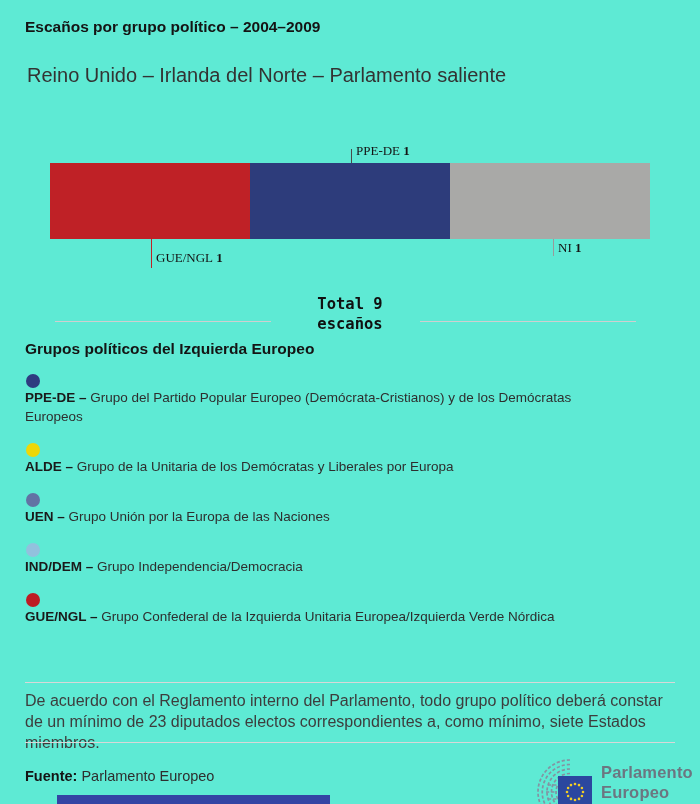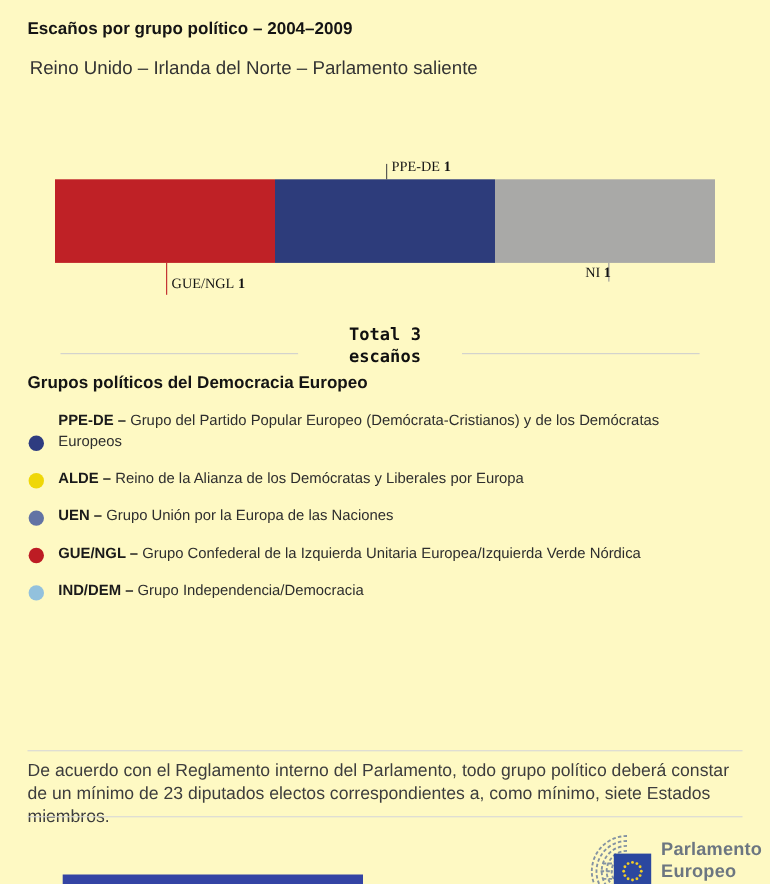--- a/index.html
+++ b/index.html
@@ -1,36 +1,36 @@
 <!DOCTYPE html>
 <html><head>
 <meta charset="utf-8">
 <style>
   html,body{margin:0;padding:0;background:#fff;}
-  #app{position:relative;width:700px;height:804px;background:#fef9c3;overflow:hidden;
+  #app{position:relative;width:700px;height:804px;background:#5eead4;overflow:hidden;
        font-family:"Liberation Sans",sans-serif;color:#1d1d1d;}
   .abs{position:absolute;}
   .title{left:25px;top:18px;font-size:15.5px;font-weight:700;color:#141414;}
-  .subtitle{left:27px;top:52px;font-size:17px;font-weight:400;color:#333333;}
+  .subtitle{left:27px;top:64px;font-size:20px;font-weight:400;color:#333333;}
   
   .seg{position:absolute;top:163px;height:76px;}
   .seg0{left:50px;width:200px;}
   .seg1{left:250px;width:200px;}
   .seg2{left:450px;width:200px;}
   .cline{position:absolute;width:1px;}
   .bar-label{position:absolute;font-size:13px;color:#141414;white-space:nowrap;font-family:Liberation Serif, serif;}
   .bar-label b{font-weight:700;}
   
   .tline{position:absolute;top:321px;height:1px;background:#cfcfcf;width:216px;}
   .total-box{position:absolute;left:285px;top:294px;width:130px;text-align:center;
              font-family:"DejaVu Sans Mono",monospace;font-weight:700;font-size:15.5px;
              line-height:20px;color:#101010;}
   .legend-heading{left:25px;top:340px;font-size:15.5px;font-weight:700;color:#141414;}
   .legend{position:absolute;left:25px;top:372px;width:655px;}
-  .lrow{display:flex;align-items:flex-end;margin-bottom:15px;}
+  .lrow{display:flex;align-items:flex-start;margin-bottom:15px;flex-direction:column;}
   .dot{width:14px;height:14px;border-radius:50%;flex:0 0 14px;margin:2px 13px 0 1px;}
   .ltext{margin:0;font-size:13.5px;line-height:19px;color:#2e2e2e;max-width:580px;}
   .ltext b{font-weight:700;color:#1a1a1a;}
   .divider{position:absolute;left:25px;width:650px;height:1px;background:#d8d8d8;}
   .footnote{position:absolute;left:25px;top:690px;width:655px;margin:0;
             font-size:16px;line-height:21px;color:#3d3d3d;}
   .source{position:absolute;left:25px;top:768px;font-size:14.5px;color:#2e2e2e;}
   .source b{font-weight:700;color:#141414;}
   .logo{position:absolute;left:517px;top:743px;width:175px;height:52px;margin-top:16px;}
   .logo svg{position:absolute;left:0;top:0;}
@@ -51,58 +51,59 @@
     <div class="seg seg1" style="background: rgb(45, 60, 123);"></div>
     <div class="seg seg2" style="background: rgb(169, 169, 167);"></div>
 
     <div class="cline" style="left:351px;top:149px;height:14px;background:#4a4a4a;"></div>
     <div class="bar-label" style="left:356px;top:143px;"><span>PPE-DE</span>&nbsp;<b>1</b></div>
 
     <div class="cline" style="left:151px;top:239px;height:29px;background:#bf2126;"></div>
     <div class="bar-label" style="left:156px;top:250px;"><span>GUE/NGL</span>&nbsp;<b>1</b></div>
 
     <div class="cline" style="left:553px;top:239px;height:17px;background:#9a9a9a;"></div>
-    <div class="bar-label" style="left:532px;top:240px;text-align:right;"><span>NI</span>&nbsp;<b>1</b></div>
+    <div class="bar-label" style="left:558px;top:240px;text-align:right;"><span>NI</span>&nbsp;<b>1</b></div>
   </div>
 
   <div class="tline" style="left:55px;"></div>
   <div class="tline" style="left:420px;"></div>
   <div class="total-box">
-    <div>Total 3</div>
+    <div>Total 9</div>
     <div>escaños</div>
   </div>
 
-  <div class="abs legend-heading">Grupos políticos del Democracia Europeo</div>
+  <div class="abs legend-heading">Grupos políticos del Izquierda Europeo</div>
   <div class="legend">
     <div class="lrow">
       <span class="dot" style="background: rgb(46, 60, 128);"></span>
       <p class="ltext"><b>PPE-DE –</b> <span>Grupo del Partido Popular Europeo (Demócrata-Cristianos) y de los Demócratas Europeos</span></p>
     </div>
     <div class="lrow">
       <span class="dot" style="background: rgb(239, 215, 8);"></span>
-      <p class="ltext"><b>ALDE –</b> <span>Reino de la Alianza de los Demócratas y Liberales por Europa</span></p>
+      <p class="ltext"><b>ALDE –</b> <span>Grupo de la Unitaria de los Demócratas y Liberales por Europa</span></p>
     </div>
     <div class="lrow">
       <span class="dot" style="background: rgb(98, 115, 164);"></span>
       <p class="ltext"><b>UEN –</b> <span>Grupo Unión por la Europa de las Naciones</span></p>
     </div>
     <div class="lrow">
+      <span class="dot" style="background: rgb(146, 193, 221);"></span>
+      <p class="ltext"><b>IND/DEM –</b> <span>Grupo Independencia/Democracia</span></p>
+    </div>
+    <div class="lrow">
       <span class="dot" style="background: rgb(189, 28, 36);"></span>
       <p class="ltext"><b>GUE/NGL –</b> <span>Grupo Confederal de la Izquierda Unitaria Europea/Izquierda Verde Nórdica</span></p>
-    </div>
-    <div class="lrow">
-      <span class="dot" style="background: rgb(146, 193, 221);"></span>
-      <p class="ltext"><b>IND/DEM –</b> <span>Grupo Independencia/Democracia</span></p>
     </div>
   </div>
 
   <div class="divider" style="top:682px;"></div>
   <p class="footnote">De acuerdo con el Reglamento interno del Parlamento, todo grupo político deberá constar de un mínimo de 23 diputados electos correspondientes a, como mínimo, siete Estados miembros.</p>
   <div class="divider" style="top:742px;"></div>
 
+  <div class="source"><b>Fuente:</b> <span>Parlamento Europeo</span></div>
 
   <div class="logo">
     <svg width="80" height="52" viewBox="0 0 80 52">
       <g fill="none" stroke="#8493a2" stroke-width="1.7" stroke-dasharray="3.2 2">
         <path d="M 53 19 A 14 14 0 0 0 53 47"></path>
         <path d="M 53 14.5 A 18.5 18.5 0 0 0 53 51.5"></path>
         <path d="M 53 10 A 23 23 0 0 0 53 56"></path>
         <path d="M 53 5.5 A 27.5 27.5 0 0 0 53 61"></path>
         <path d="M 53 1 A 32 32 0 0 0 53 65"></path>
         <line x1="31" y1="26" x2="40" y2="26"></line>

